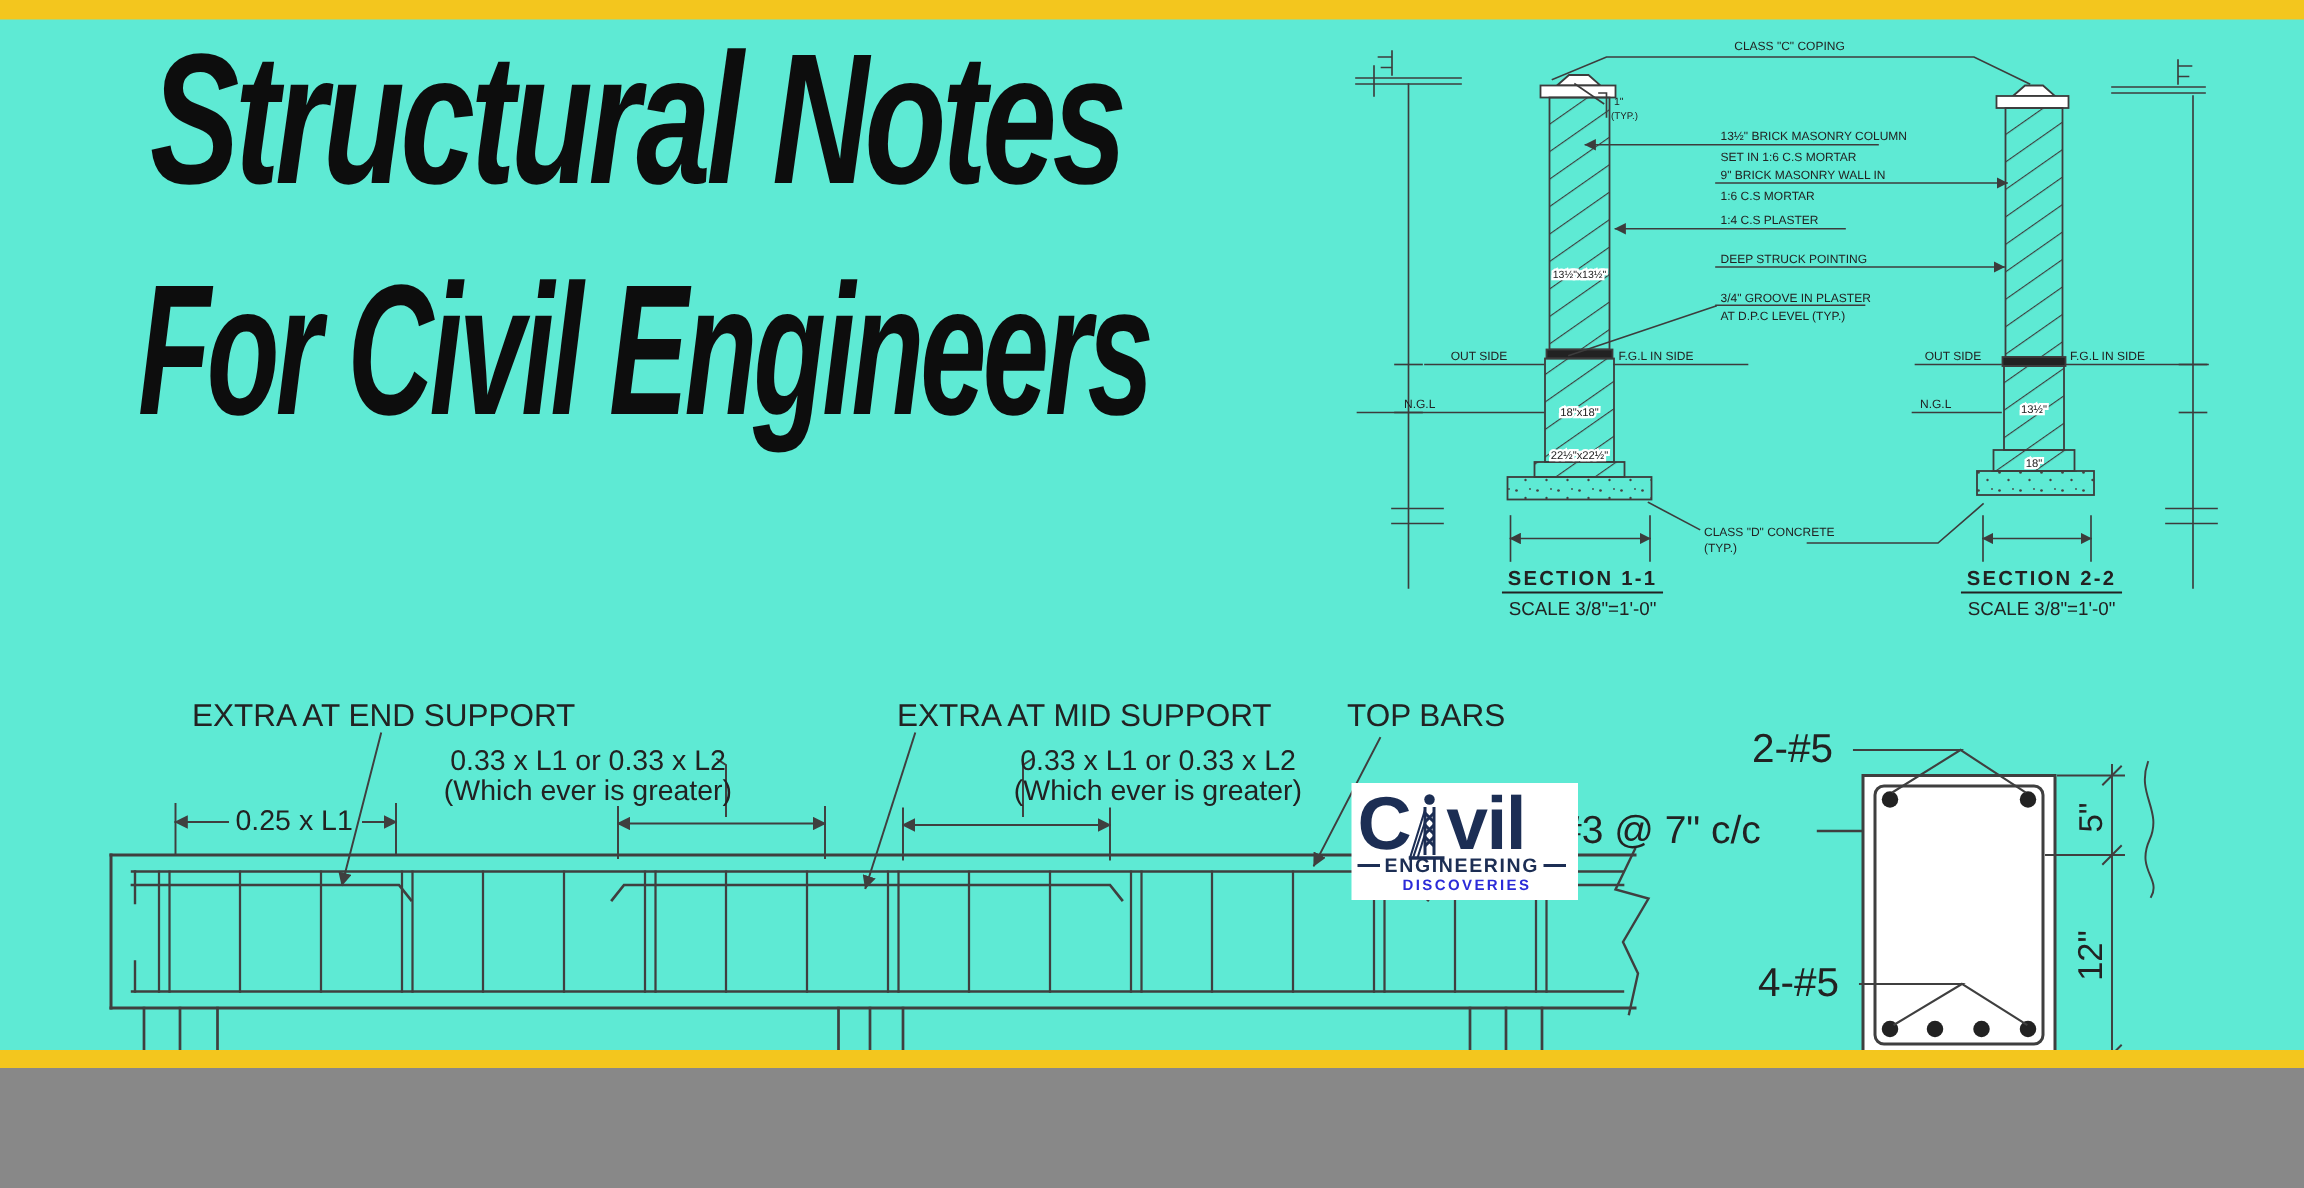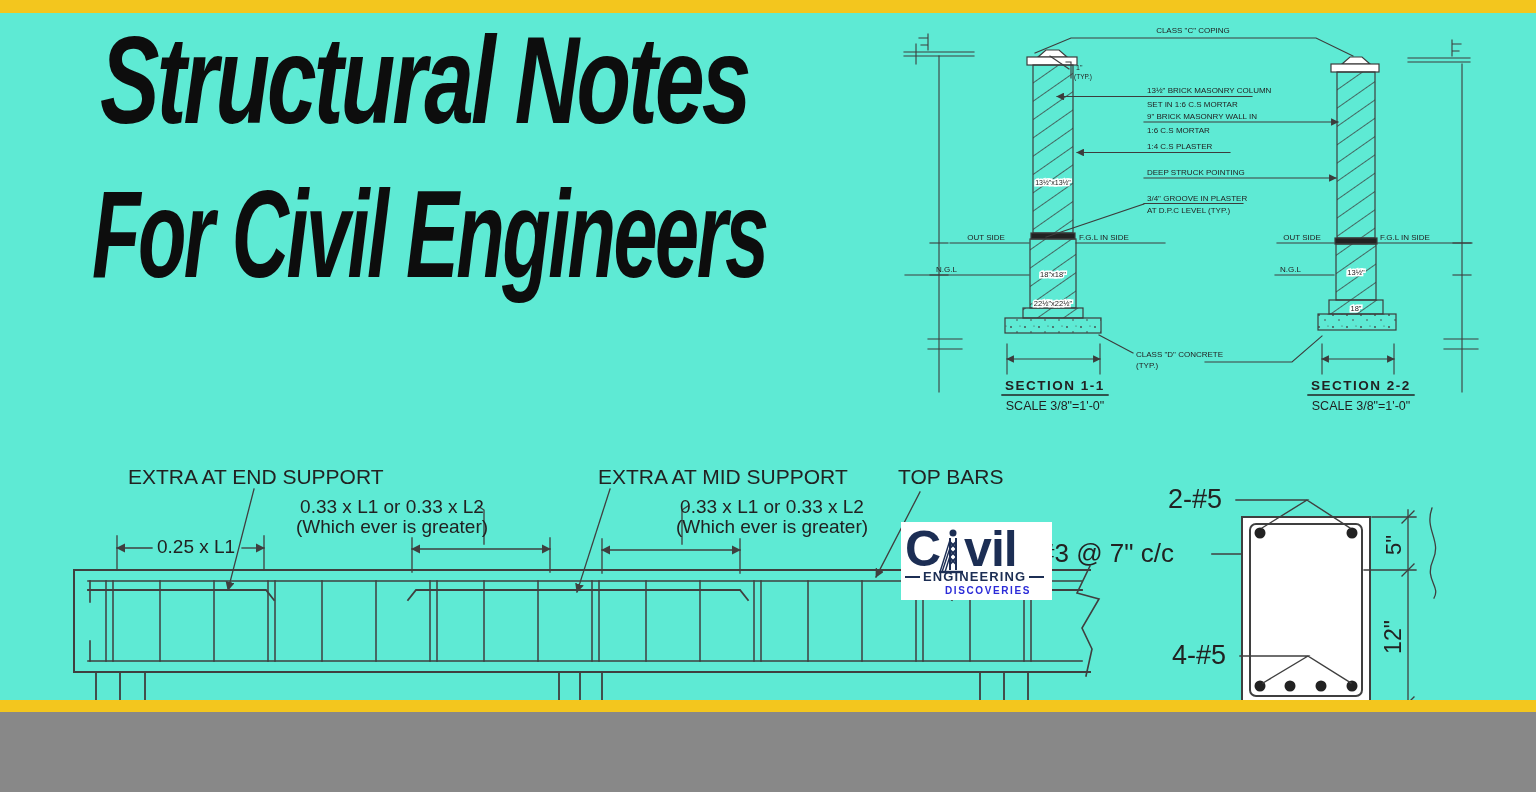--- a/index.html
+++ b/index.html
@@ -16,21 +16,21 @@
   svg text{font-family:"Liberation Sans",sans-serif;fill:#222;}
   .halo{stroke:#fff;stroke-width:3px;paint-order:stroke;}
   
   .logo{position:absolute;left:901px;top:522px;background:#fff;padding:2px 8px 4px 4px;}
   .logo-word{display:flex;align-items:flex-start;font-weight:bold;font-size:50px;
         line-height:1;letter-spacing:-1px;color:#1C2E54;}
   .logo-word .bridge{margin:2px -1px 0 -1px;}
   .logo-eng{display:flex;align-items:center;justify-content:flex-end;gap:3px;
         margin-top:-9px;font-size:13px;font-weight:bold;letter-spacing:1.1px;color:#1C2E54;}
   .logo-eng .rule{width:15px;height:2px;background:#1C2E54;}
-  .logo-disc{margin:1px 0 0 40px;font-size:10px;font-weight:bold;letter-spacing:1.6px;color:#2B2BD8;}
+  .logo-disc{margin:1px 0 0 30px;font-size:10px;font-weight:bold;letter-spacing:1.6px;color:#2B2BD8;}
 </style>
 </head>
 <body>
 
 <div class="page">
   <div class="bar top"></div>
 
   <div class="title-l1">Structural Notes</div>
   <div class="title-l2">For Civil Engineers</div>
 

